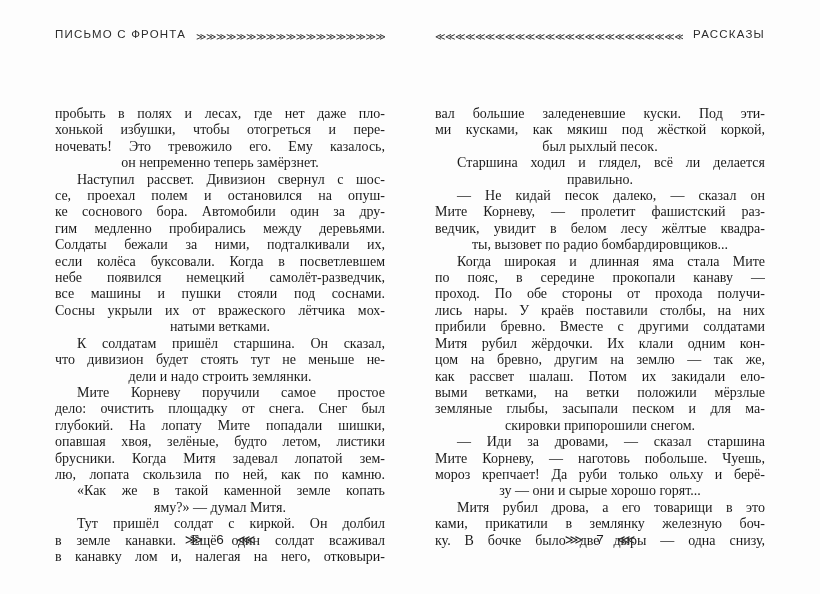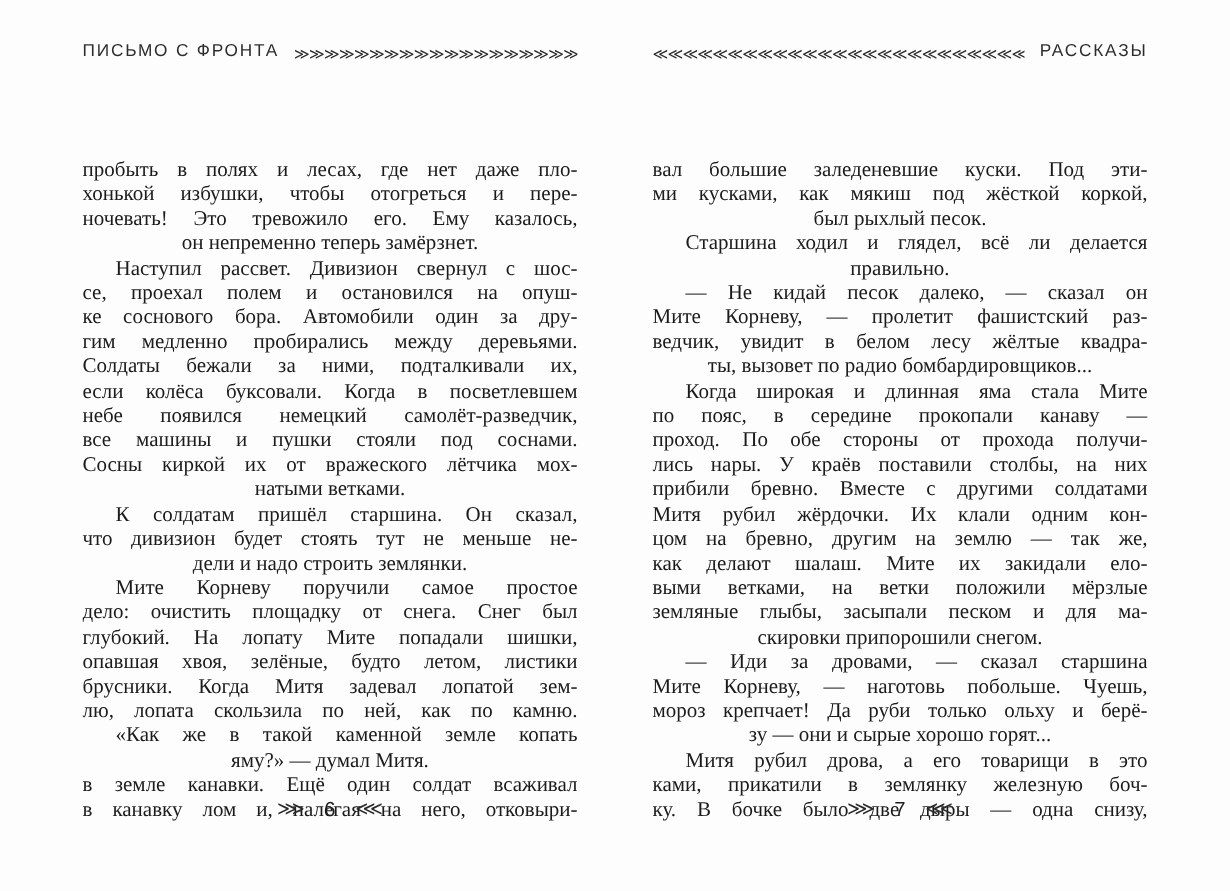--- a/index.html
+++ b/index.html
@@ -114,33 +114,34 @@
         <div class="line">ночевать! Это тревожило его. Ему казалось,</div>
         <div class="line end">он непременно теперь замёрзнет.</div>
         <div class="line indent">Наступил рассвет. Дивизион свернул с шос-</div>
         <div class="line">се, проехал полем и остановился на опуш-</div>
         <div class="line">ке соснового бора. Автомобили один за дру-</div>
         <div class="line">гим медленно пробирались между деревьями.</div>
         <div class="line">Солдаты бежали за ними, подталкивали их,</div>
         <div class="line">если колёса буксовали. Когда в посветлевшем</div>
         <div class="line">небе появился немецкий самолёт-разведчик,</div>
         <div class="line">все машины и пушки стояли под соснами.</div>
-        <div class="line">Сосны киркой их от вражеского лётчика мох-</div>
+        <div class="line">Сосны укрыли их от вражеского лётчика мох-</div>
         <div class="line end">натыми ветками.</div>
         <div class="line indent">К солдатам пришёл старшина. Он сказал,</div>
         <div class="line">что дивизион будет стоять тут не меньше не-</div>
         <div class="line end">дели и надо строить землянки.</div>
         <div class="line indent">Мите Корневу поручили самое простое</div>
         <div class="line">дело: очистить площадку от снега. Снег был</div>
         <div class="line">глубокий. На лопату Мите попадали шишки,</div>
         <div class="line">опавшая хвоя, зелёные, будто летом, листики</div>
         <div class="line">брусники. Когда Митя задевал лопатой зем-</div>
         <div class="line">лю, лопата скользила по ней, как по камню.</div>
         <div class="line indent">«Как же в такой каменной земле копать</div>
         <div class="line end">яму?» — думал Митя.</div>
+        <div class="line indent">Тут пришёл солдат с киркой. Он долбил</div>
         <div class="line">в земле канавки. Ещё один солдат всаживал</div>
         <div class="line">в канавку лом и, налегая на него, отковыри-</div>
       </div>
     <footer class="page-footer">
       <span class="foot-orn">⋙</span>
       <span class="page-num">6</span>
       <span class="foot-orn">⋘</span>
     </footer>
   </section>
 
@@ -159,21 +160,21 @@
         <div class="line">Мите Корневу, — пролетит фашистский раз-</div>
         <div class="line">ведчик, увидит в белом лесу жёлтые квадра-</div>
         <div class="line end">ты, вызовет по радио бомбардировщиков...</div>
         <div class="line indent">Когда широкая и длинная яма стала Мите</div>
         <div class="line">по пояс, в середине прокопали канаву —</div>
         <div class="line">проход. По обе стороны от прохода получи-</div>
         <div class="line">лись нары. У краёв поставили столбы, на них</div>
         <div class="line">прибили бревно. Вместе с другими солдатами</div>
         <div class="line">Митя рубил жёрдочки. Их клали одним кон-</div>
         <div class="line">цом на бревно, другим на землю — так же,</div>
-        <div class="line">как делают шалаш. Мите их закидали ело-</div>
+        <div class="line">как рассвет шалаш. Потом их закидали ело-</div>
         <div class="line">выми ветками, на ветки положили мёрзлые</div>
         <div class="line">земляные глыбы, засыпали песком и для ма-</div>
         <div class="line end">скировки припорошили снегом.</div>
         <div class="line indent">— Иди за дровами, — сказал старшина</div>
         <div class="line">Мите Корневу, — наготовь побольше. Чуешь,</div>
         <div class="line">мороз крепчает! Да руби только ольху и берё-</div>
         <div class="line end">зу — они и сырые хорошо горят...</div>
         <div class="line indent">Митя рубил дрова, а его товарищи в это</div>
         <div class="line">ками, прикатили в землянку железную боч-</div>
         <div class="line">ку. В бочке было две дыры — одна снизу,</div>

